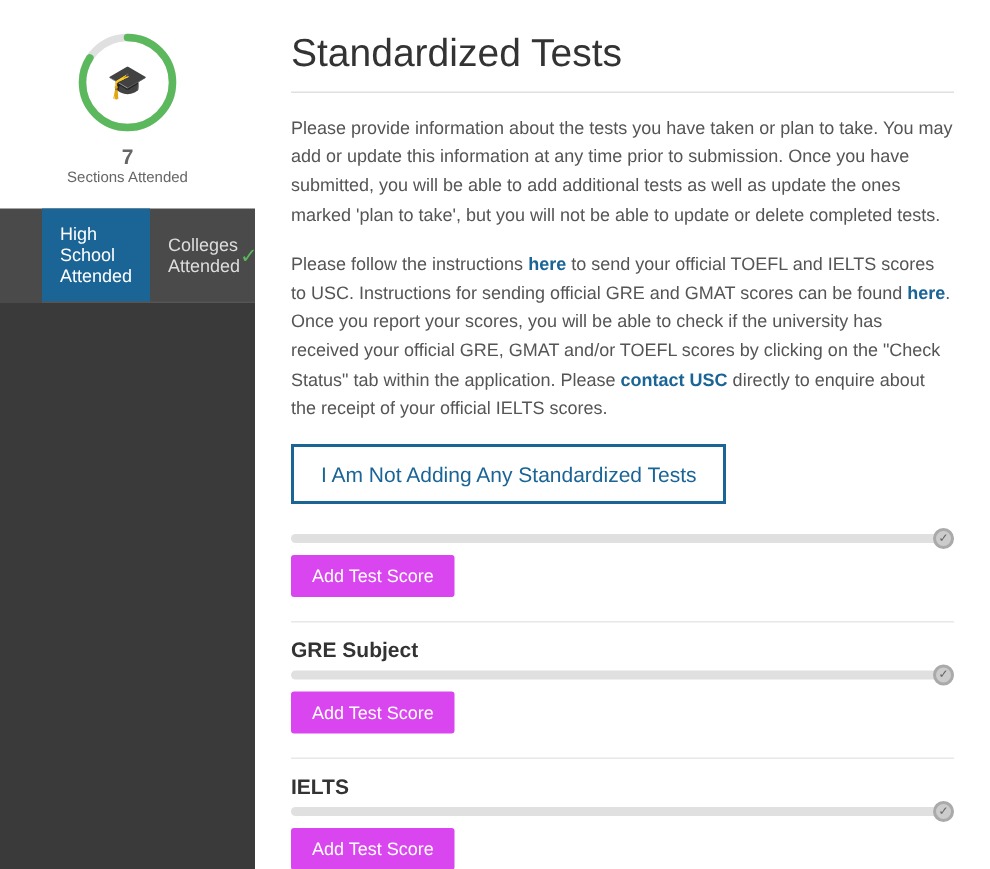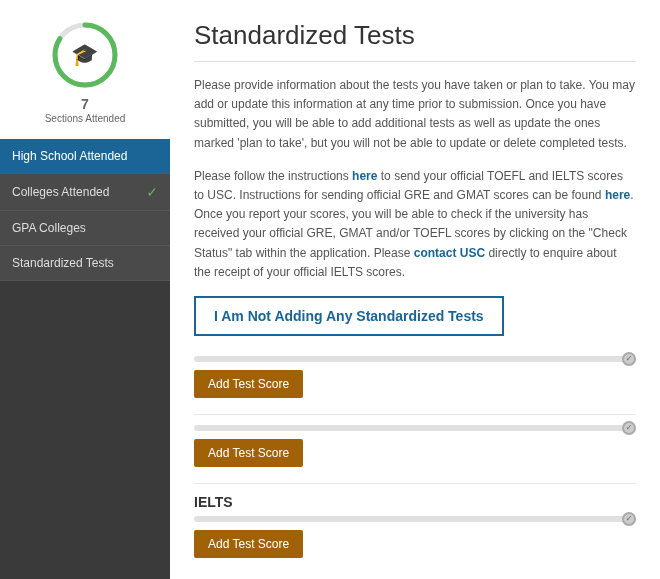--- a/index.html
+++ b/index.html
@@ -5,40 +5,40 @@
     * { box-sizing: border-box; margin: 0; padding: 0; }
     body { font-family: Arial, sans-serif; background: #f0f0f0; font-size: 13px; color: #333; display: flex; width: 660px; min-height: 579px; }
 
     
     .sidebar { width: 170px; min-height: 579px; background: #4a4a4a; flex-shrink: 0; display: flex; flex-direction: column; }
     .sidebar-top { background: #fff; display: flex; flex-direction: column; align-items: center; justify-content: center; padding: 20px 10px 14px; }
     .circle-progress { width: 70px; height: 70px; position: relative; margin-bottom: 6px; }
     .circle-progress svg { width: 70px; height: 70px; }
     .circle-inner { position: absolute; top: 50%; left: 50%; transform: translate(-50%, -50%); text-align: center; }
     .sections-label { font-size: 10px; color: #666; text-align: center; line-height: 1.2; }
-    .sidebar-nav { display: flex; flex-direction: column; }
+    .sidebar-nav { display: flex; flex-direction: row; margin-left: 28px; }
     .sidebar-item { padding: 10px 12px; font-size: 12px; color: #ddd; cursor: pointer; display: flex; justify-content: space-between; align-items: center; border-bottom: 1px solid #555; }
     .sidebar-item.active { background: #1a6496; color: #fff; }
     .sidebar-item .check-icon { color: #5cb85c; font-size: 14px; }
     .sidebar-dark { flex: 1; background: #3a3a3a; }
 
     
     .main { flex: 1; background: #fff; padding: 20px 24px; overflow-y: auto; }
     .page-title { font-size: 26px; font-weight: normal; color: #333; margin-bottom: 14px; border-bottom: 1px solid #e0e0e0; padding-bottom: 10px; }
     .description { font-size: 12px; color: #555; line-height: 1.6; margin-bottom: 14px; }
     .description a { color: #1a6496; text-decoration: none; font-weight: bold; }
 
-    .not-adding-btn { border: 2px solid #1a6496; background: #fff; color: #1a6496; padding: 10px 18px; font-size: 14px; font-weight: bold; cursor: pointer; display: inline-block; margin-bottom: 20px; text-align: right; }
+    .not-adding-btn { border: 2px solid #1a6496; background: #fff; color: #1a6496; padding: 10px 18px; font-size: 14px; font-weight: normal; cursor: pointer; display: inline-block; margin-bottom: 20px; text-align: right; }
 
     .test-section { margin-bottom: 16px; }
     .test-label { font-size: 14px; font-weight: bold; color: #333; margin-bottom: 6px; }
     .progress-bar-container { height: 6px; background: #e0e0e0; border-radius: 3px; margin-bottom: 8px; position: relative; }
     .progress-bar-circle { position: absolute; right: 0; top: 50%; transform: translateY(-50%); width: 14px; height: 14px; border-radius: 50%; background: #ccc; border: 2px solid #aaa; display: flex; align-items: center; justify-content: center; }
     .progress-bar-circle .check { font-size: 8px; color: #666; }
-    .add-test-btn { background: #a16207; color: #fff; border: none; padding: 7px 14px; font-size: 12px; cursor: pointer; border-radius: 2px; }
+    .add-test-btn { background: #d946ef; color: #fff; border: none; padding: 7px 14px; font-size: 12px; cursor: pointer; border-radius: 2px; }
     .section-divider { border: none; border-top: 1px solid #e8e8e8; margin: 10px 0; }
   </style>
 </head>
 <body>
 
 <div class="sidebar">
   <div class="sidebar-top">
     <div class="circle-progress">
       <svg viewBox="0 0 70 70">
         <circle cx="35" cy="35" r="30" fill="none" stroke="#e0e0e0" stroke-width="5"></circle>
@@ -97,20 +97,21 @@
       <div class="progress-bar-circle">
         <span class="check">✓</span>
       </div>
     </div>
     <button class="add-test-btn">Add Test Score</button>
   </div>
   <hr class="section-divider">
 
   
   <div class="test-section">
+    <div class="test-label">GRE Subject</div>
     <div class="progress-bar-container">
       <div class="progress-bar-circle">
         <span class="check">✓</span>
       </div>
     </div>
     <button class="add-test-btn">Add Test Score</button>
   </div>
   <hr class="section-divider">
 
   

